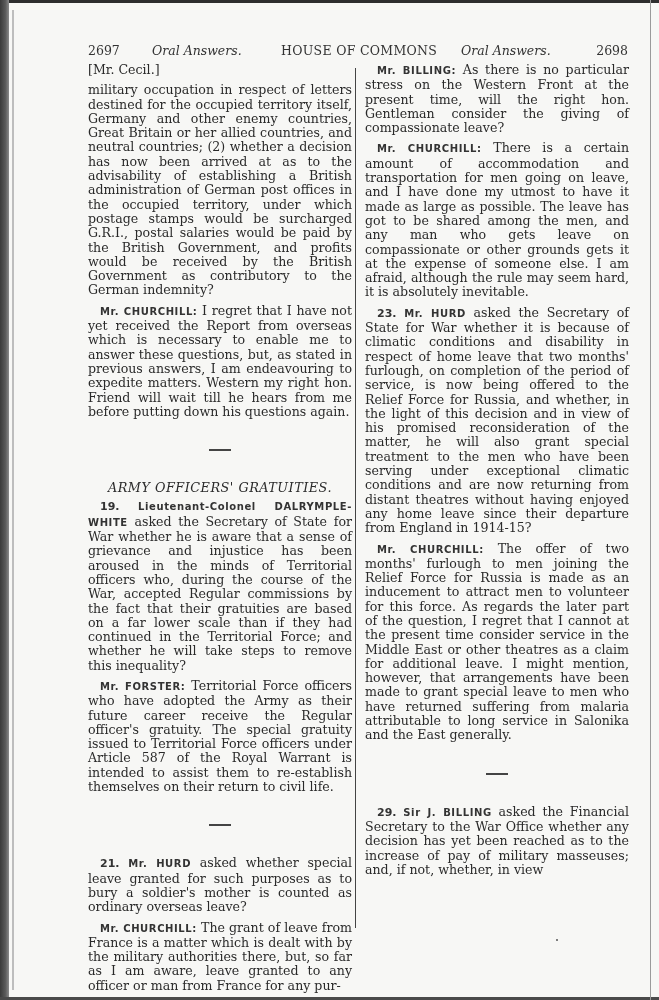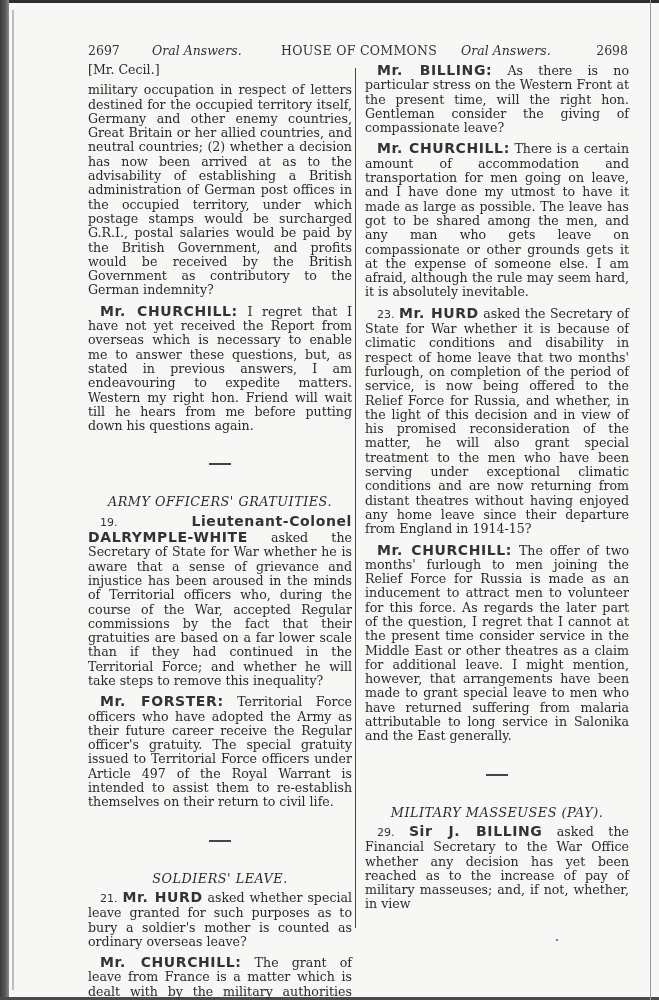--- a/index.html
+++ b/index.html
@@ -33,23 +33,23 @@
   }
   .col-left { left: 88px; }
   .col-right { left: 365px; }
   .divider { position: absolute; left: 355px; top: 68px; width: 1px; height: 860px; background: #444; }
 
   .col p { margin: 0 0 6px 0; }
   .indent { text-indent: 12px; }
   .attrib { margin: 0 0 0 12px; }
   .speaker {
     font-family: "DejaVu Sans", "Liberation Sans", sans-serif;
-    font-weight: bold; font-size: 14px; letter-spacing: 0.6px; color: #333;
+    font-weight: bold; font-size: 10px; letter-spacing: 0.6px; color: #333;
   }
-  .qnum { font-family: "DejaVu Sans", "Liberation Sans", sans-serif; font-weight: normal; font-size: 11px; color: #333; }
+  .qnum { font-family: "DejaVu Sans", "Liberation Sans", sans-serif; font-weight: bold; font-size: 11px; color: #333; }
   .rule-short { width: 22px; height: 2px; background: #444; margin: 30px auto 30px auto; }
   .section-title { text-align: center; font-size: 12.8px; letter-spacing: 0.5px; margin: 0 0 4px 0; font-style: italic; }
   .dot { position: absolute; left: 556px; top: 939px; width: 2px; height: 2px; background: #555; border-radius: 1px; }
 </style>
 </head>
 <body>
 
 <div class="scan-top"></div>
 <div class="scan-left"></div>
 <div class="scan-left-edge"></div>
@@ -68,34 +68,32 @@
 
 <div class="col col-left">
   <p class="attrib">[Mr. Cecil.]</p>
   <p>military occupation in respect of letters destined for the occupied territory itself, Germany and other enemy countries, Great Britain or her allied countries, and neutral countries; (2) whether a decision has now been arrived at as to the advisability of establishing a British administration of German post offices in the occupied territory, under which postage stamps would be surcharged G.R.I., postal salaries would be paid by the British Government, and profits would be received by the British Government as contributory to the German indemnity?</p>
   <p class="indent"><span class="speaker">Mr. CHURCHILL:</span><span> I regret that I have not yet received the Report from overseas which is necessary to enable me to answer these questions, but, as stated in previous answers, I am endeavouring to expedite matters. Western my right hon. Friend will wait till he hears from me before putting down his questions again.</span></p>
 
   <div class="rule-short"></div>
 
   <div class="section-title">ARMY OFFICERS' GRATUITIES.</div>
   <p class="indent"><span class="qnum">19.</span> <span class="speaker">Lieutenant-Colonel DALRYMPLE-WHITE</span><span> asked the Secretary of State for War whether he is aware that a sense of grievance and injustice has been aroused in the minds of Territorial officers who, during the course of the War, accepted Regular commissions by the fact that their gratuities are based on a far lower scale than if they had continued in the Territorial Force; and whether he will take steps to remove this inequality?</span></p>
-  <p class="indent"><span class="speaker">Mr. FORSTER:</span><span> Territorial Force officers who have adopted the Army as their future career receive the Regular officer's gratuity. The special gratuity issued to Territorial Force officers under Article 497 of the Royal Warrant is intended to assist them to re-establish themselves on their return to civil life.</span></p>
+  <p class="indent"><span class="speaker">Mr. FORSTER:</span><span> Territorial Force officers who have adopted the Army as their future career receive the Regular officer's gratuity. The special gratuity issued to Territorial Force officers under Article 587 of the Royal Warrant is intended to assist them to re-establish themselves on their return to civil life.</span></p>
 
   <div class="rule-short"></div>
 
-  <div class="section-title">SOLDIERS' LEAVE.</div>
   <p class="indent"><span class="qnum">21.</span> <span class="speaker">Mr. HURD</span><span> asked whether special leave granted for such purposes as to bury a soldier's mother is counted as ordinary overseas leave?</span></p>
   <p class="indent"><span class="speaker">Mr. CHURCHILL:</span><span> The grant of leave from France is a matter which is dealt with by the military authorities there, but, so far as I am aware, leave granted to any officer or man from France for any pur-</span></p>
 </div>
 
 <div class="col col-right">
   <p class="indent"><span class="speaker">Mr. BILLING:</span><span> As there is no particular stress on the Western Front at the present time, will the right hon. Gentleman consider the giving of compassionate leave?</span></p>
   <p class="indent"><span class="speaker">Mr. CHURCHILL:</span><span> There is a certain amount of accommodation and transportation for men going on leave, and I have done my utmost to have it made as large as possible. The leave has got to be shared among the men, and any man who gets leave on compassionate or other grounds gets it at the expense of someone else. I am afraid, although the rule may seem hard, it is absolutely inevitable.</span></p>
   <p class="indent"><span class="qnum">23.</span> <span class="speaker">Mr. HURD</span><span> asked the Secretary of State for War whether it is because of climatic conditions and disability in respect of home leave that two months' furlough, on completion of the period of service, is now being offered to the Relief Force for Russia, and whether, in the light of this decision and in view of his promised reconsideration of the matter, he will also grant special treatment to the men who have been serving under exceptional climatic conditions and are now returning from distant theatres without having enjoyed any home leave since their departure from England in 1914-15?</span></p>
   <p class="indent"><span class="speaker">Mr. CHURCHILL:</span><span> The offer of two months' furlough to men joining the Relief Force for Russia is made as an inducement to attract men to volunteer for this force. As regards the later part of the question, I regret that I cannot at the present time consider service in the Middle East or other theatres as a claim for additional leave. I might mention, however, that arrangements have been made to grant special leave to men who have returned suffering from malaria attributable to long service in Salonika and the East generally.</span></p>
 
   <div class="rule-short"></div>
 
-  <div class="section-title">MILITARY MASSEUSES (PAY).</div>
   <p class="indent"><span class="qnum">29.</span> <span class="speaker">Sir J. BILLING</span><span> asked the Financial Secretary to the War Office whether any decision has yet been reached as to the increase of pay of military masseuses; and, if not, whether, in view</span></p>
 </div>
 
 <div class="dot"></div>
 
 </body></html>

